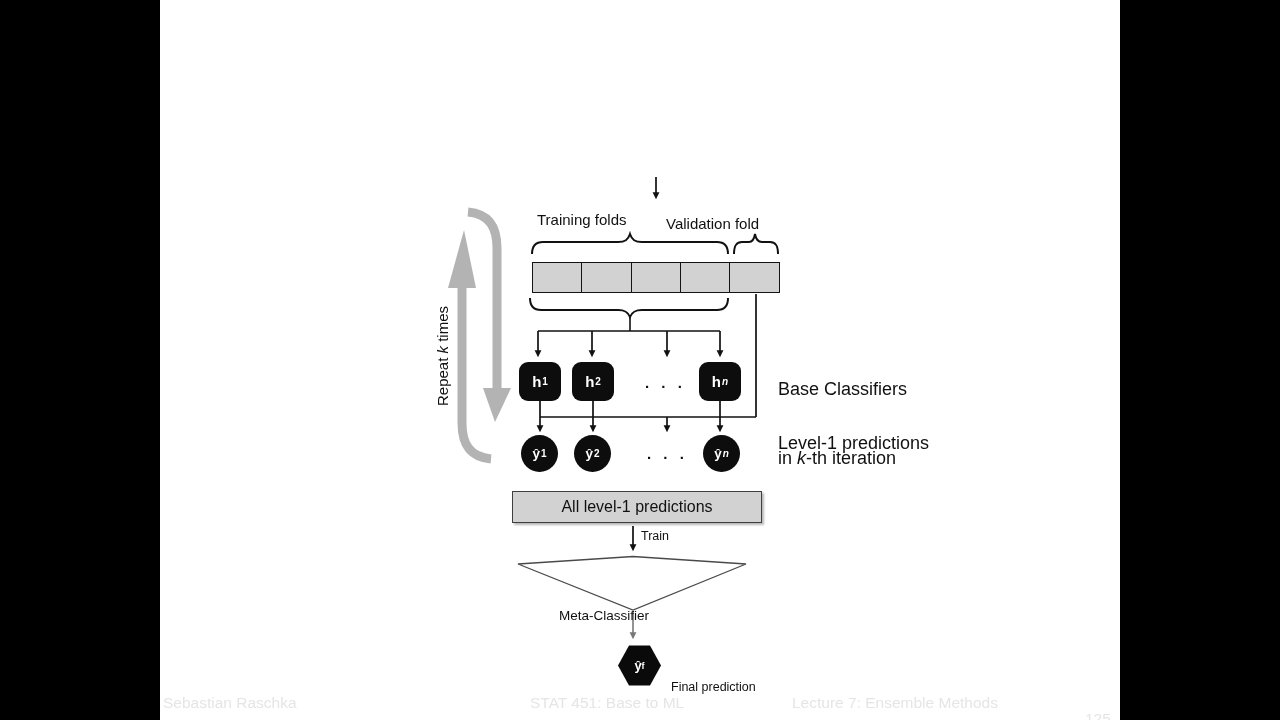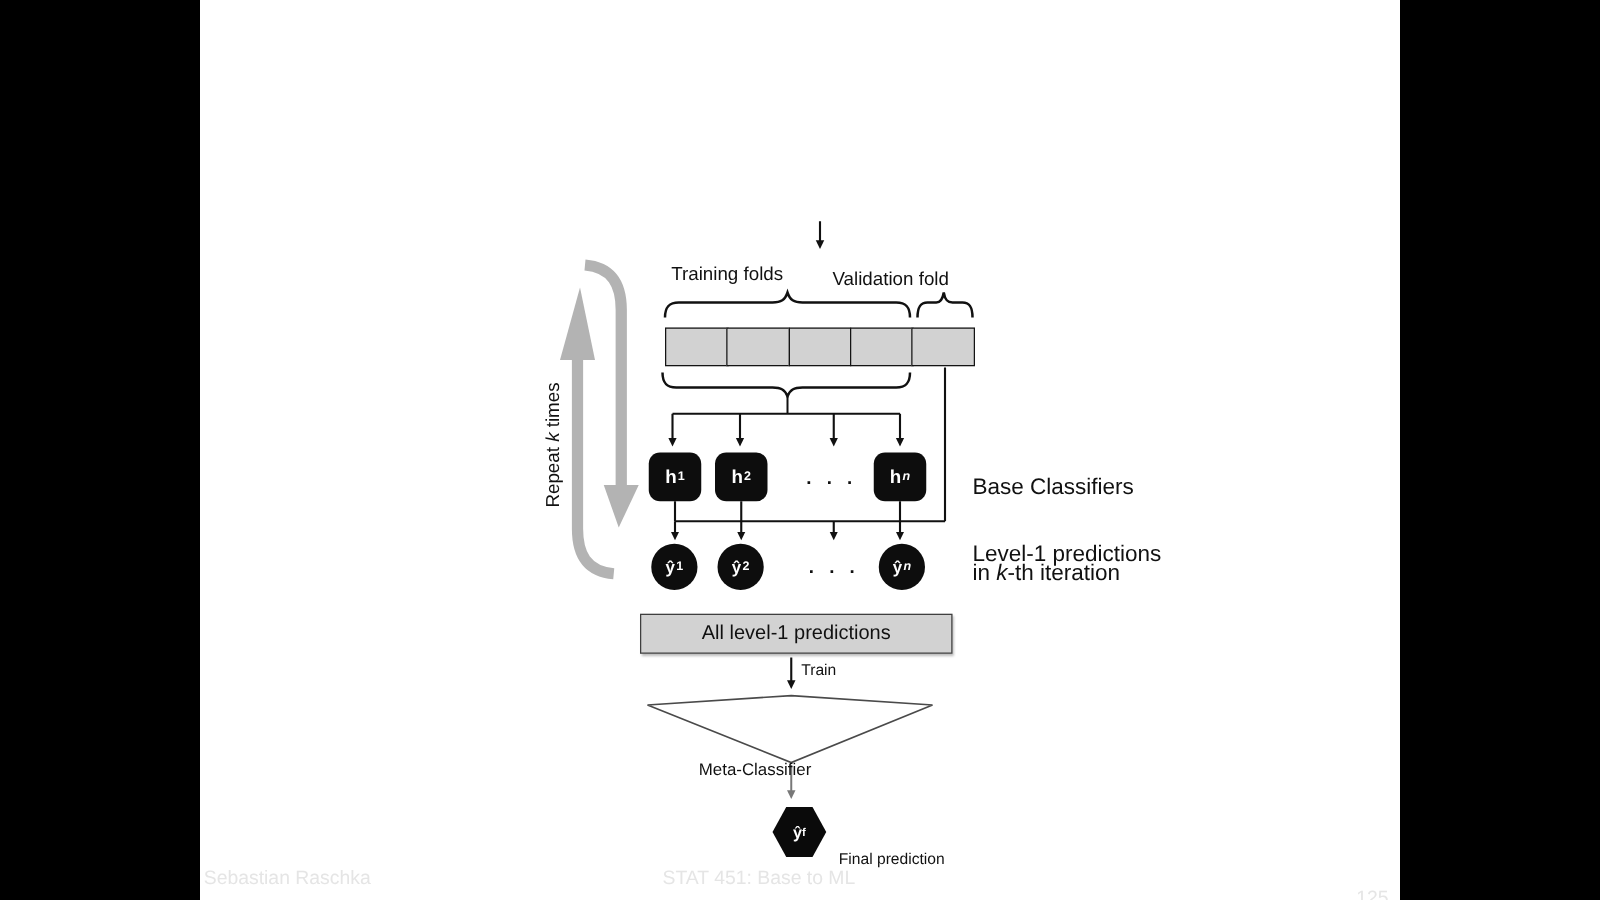--- a/index.html
+++ b/index.html
@@ -182,14 +182,15 @@
   <div class="abs lbl metalbl">Meta-Classifier</div>
 
   <div class="abs hexlbl">
       <span>ŷ</span>
       <sub>f</sub>
     </div>
   <div class="abs lbl finallbl">Final prediction</div>
 
   <div class="abs footer ft-author">Sebastian Raschka</div>
   <div class="abs footer ft-course">STAT 451: Base to ML</div>
+  <div class="abs footer ft-lecture">Lecture 7: Ensemble Methods</div>
   <div class="abs footer ft-page">125</div>
 </div>
 
 </body></html>

